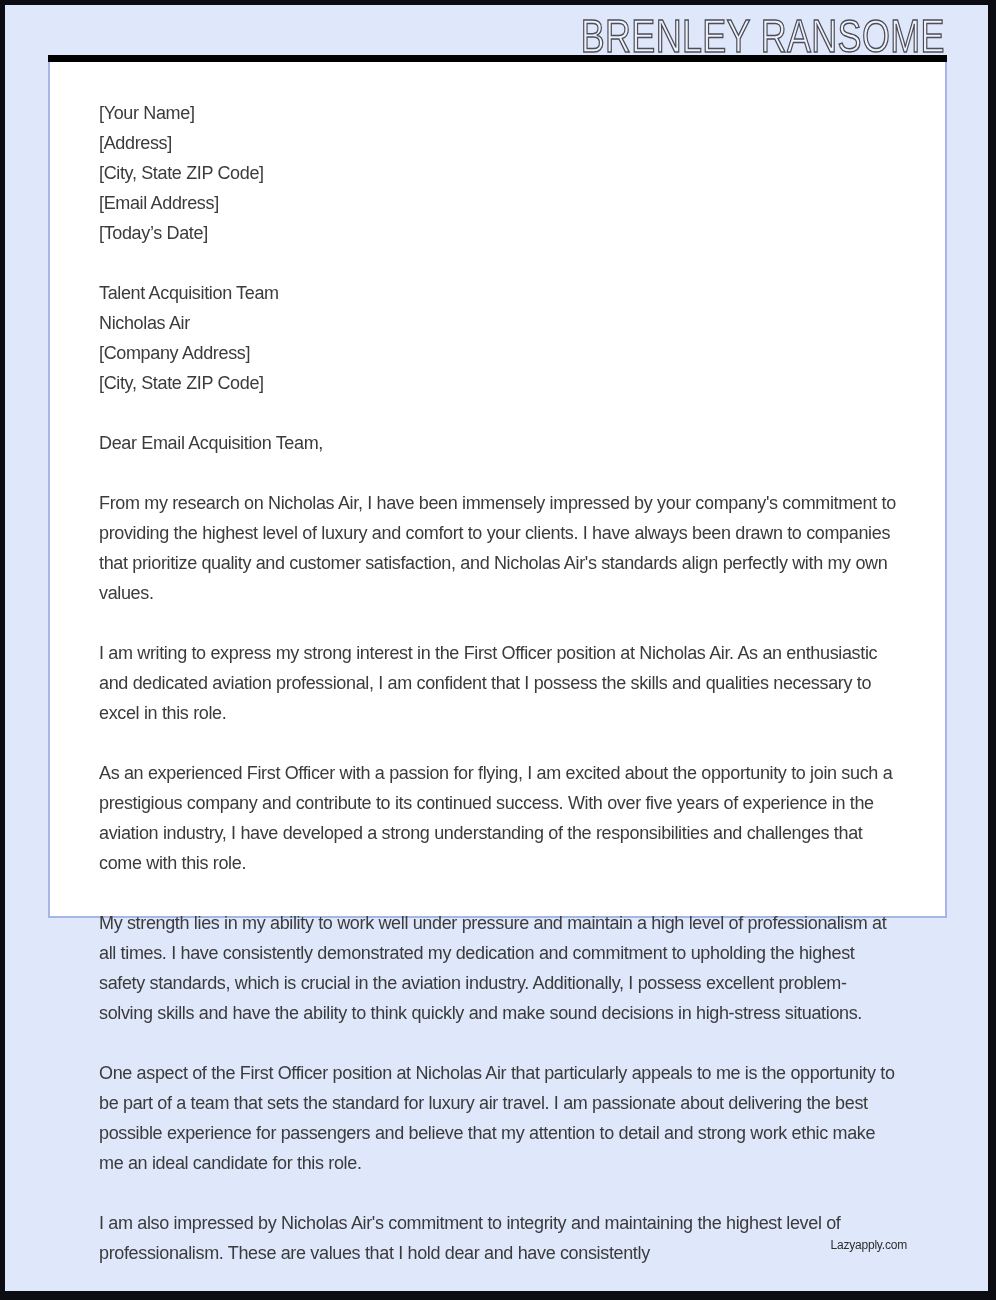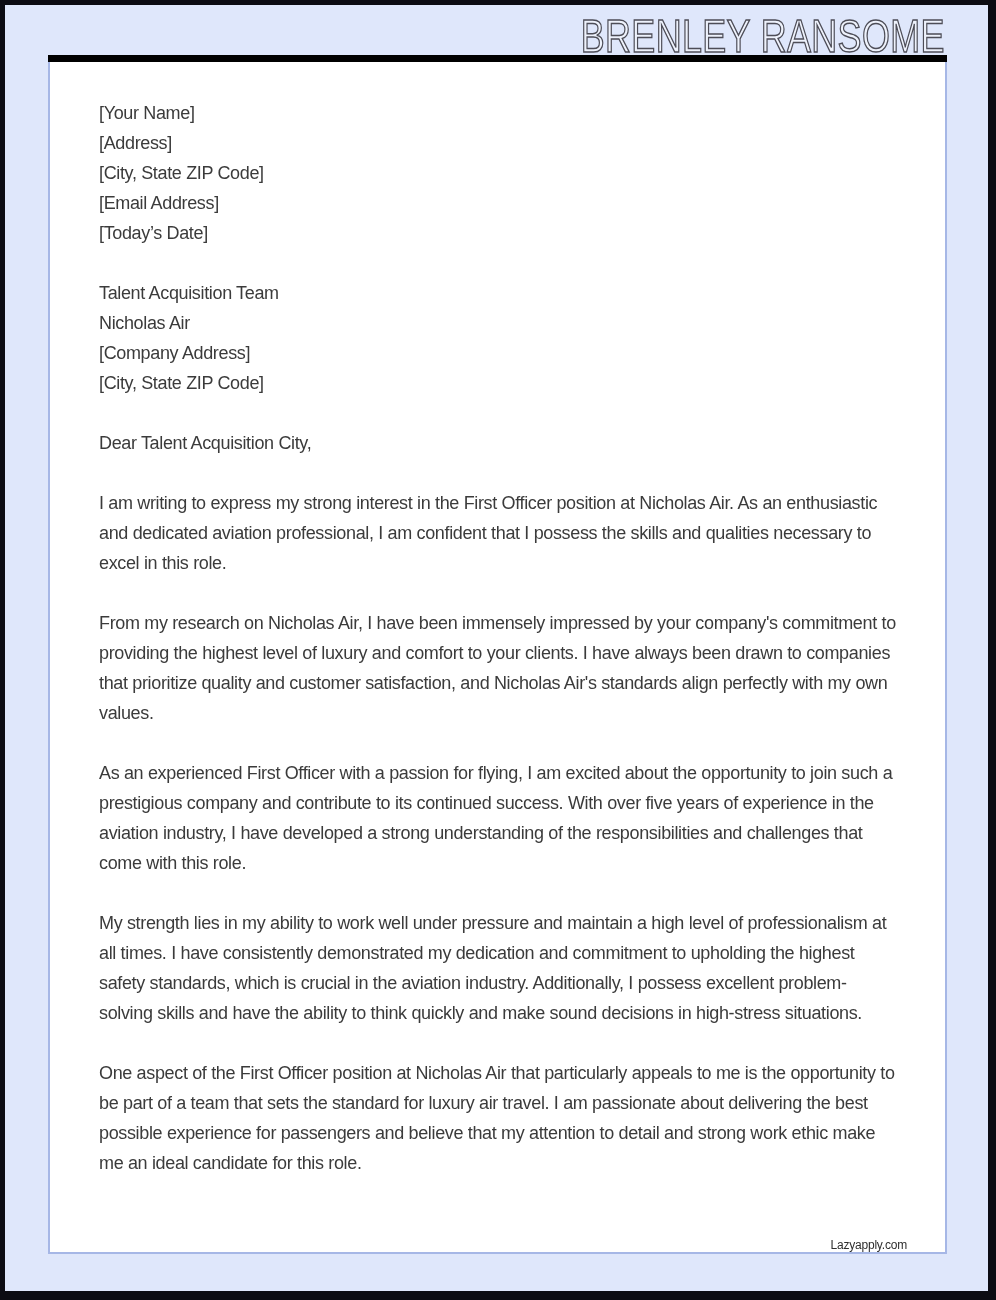--- a/index.html
+++ b/index.html
@@ -40,21 +40,21 @@
     top: 50px;
     width: 899px;
   }
   .page-topbar {
     height: 7px;
     background: var(--accent_bar, #000000);
   }
   .page-body {
     box-sizing: border-box;
     width: 899px;
-    height: 1192px;              
+    height: 856px;              
     background: var(--page_background, #ffffff);
     border: 2px solid var(--page_border, #a6b7e6);
     border-top: none;
     padding: 36px 48px 0 49px;
     overflow: visible;
   }
 
   .blk {
     margin: 0 0 30px 0;
     font-size: 18px;
@@ -88,28 +88,29 @@
 [Address]
 [City, State ZIP Code]
 [Email Address]
 [Today’s Date]</p>
 
     <p class="blk">Talent Acquisition Team
 Nicholas Air
 [Company Address]
 [City, State ZIP Code]</p>
 
-    <p class="blk">Dear Talent Acquisition City,</p>
+    <p class="blk">Dear Email Acquisition Team,</p>
+
+    <p class="blk">From my research on Nicholas Air, I have been immensely impressed by your company's commitment to providing the highest level of luxury and comfort to your clients. I have always been drawn to companies that prioritize quality and customer satisfaction, and Nicholas Air's standards align perfectly with my own values.</p>
 
     <p class="blk">I am writing to express my strong interest in the First Officer position at Nicholas Air. As an enthusiastic and dedicated aviation professional, I am confident that I possess the skills and qualities necessary to excel in this role.</p>
-
-    <p class="blk">From my research on Nicholas Air, I have been immensely impressed by your company's commitment to providing the highest level of luxury and comfort to your clients. I have always been drawn to companies that prioritize quality and customer satisfaction, and Nicholas Air's standards align perfectly with my own values.</p>
 
     <p class="blk">As an experienced First Officer with a passion for flying, I am excited about the opportunity to join such a prestigious company and contribute to its continued success. With over five years of experience in the aviation industry, I have developed a strong understanding of the responsibilities and challenges that come with this role.</p>
 
     <p class="blk">My strength lies in my ability to work well under pressure and maintain a high level of professionalism at all times. I have consistently demonstrated my dedication and commitment to upholding the highest safety standards, which is crucial in the aviation industry. Additionally, I possess excellent problem-solving skills and have the ability to think quickly and make sound decisions in high-stress situations.</p>
 
     <p class="blk">One aspect of the First Officer position at Nicholas Air that particularly appeals to me is the opportunity to be part of a team that sets the standard for luxury air travel. I am passionate about delivering the best possible experience for passengers and believe that my attention to detail and strong work ethic make me an ideal candidate for this role.</p>
 
+    <p class="blk">I am also impressed by Nicholas Air's commitment to integrity and maintaining the highest level of professionalism. These are values that I hold dear and have consistently</p>
   </div>
 
   <div class="watermark">Lazyapply.com</div>
 </div>
 
 </body></html>

